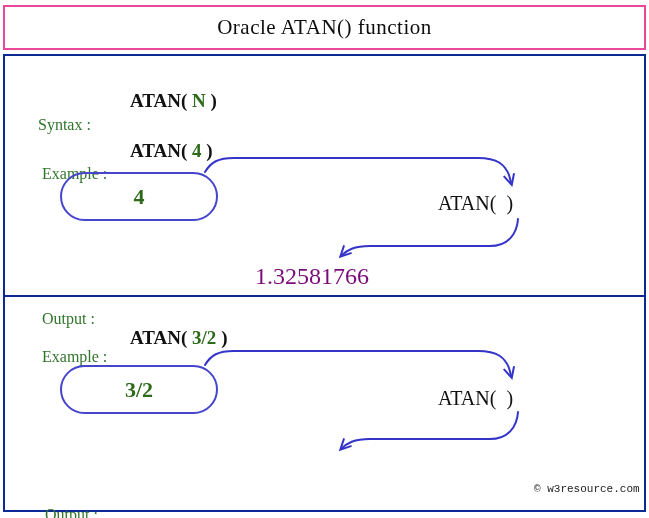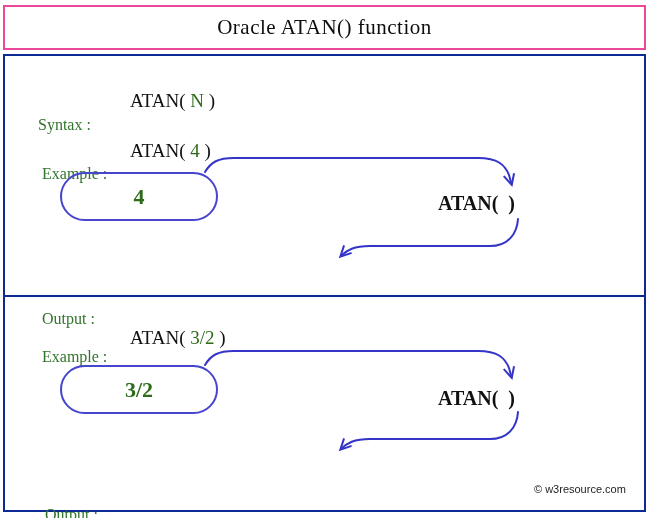--- a/index.html
+++ b/index.html
@@ -30,48 +30,48 @@
     border: 2px solid #0b2a93;
   }
   .separator {
     position: absolute;
     left: 4px; top: 295px;
     width: 641px; height: 0;
     border-top: 2px solid #0b2a93;
   }
   .abs { position: absolute; white-space: nowrap; }
   .label-green { color: #31752c; font-size: 16px; margin-top: 40px; }
-  .code { color: #111111; font-weight: normal; }
+  .code { color: #111111; font-weight: bold; }
   .code .arg { color: #2d6b1a; }
   .syntax-code { left: 130px; top: 90px; font-size: 19px; }
   .call-code { font-size: 19px; }
   .pill {
     position: absolute;
     width: 154px; height: 45px;
     border: 2px solid #4545cd;
     border-radius: 26px;
     display: flex; align-items: center; justify-content: center;
   }
   .pill-value {
     color: #2d6b1a;
     font-weight: bold;
     font-size: 22px;
   }
   .fn-call {
-    font-weight: bold;
+    font-weight: normal;
     font-size: 20px;
     color: #111111;
     white-space: pre;
   }
   .output-value {
     color: #7a0c7a;
     font-size: 24px;
   }
   .copyright {
-    font-family: Liberation Sans, sans-serif;
+    font-family: Liberation Mono, monospace;
     font-size: 11px;
     color: #222222;
     text-align: right;
   }
   .arrows-layer {
     position: absolute;
     left: 0; top: 0;
     width: 649px; height: 518px;
     pointer-events: none;
   }
@@ -95,20 +95,21 @@
   <span class="abs label-green" style="left:42px; top:125px;">Example :</span>
   <span class="abs code call-code" style="left:130px; top:140px;"><span>ATAN( </span><span class="arg">4</span><span> )</span></span>
 
   <div class="pill" style="left:60px; top:172px;">
     <span class="pill-value">4</span>
   </div>
 
   <span class="abs fn-call" style="left:438px; top:192px;">ATAN(  )</span>
 
   <span class="abs label-green" style="left:42px; top:270px;">Output :</span>
+  <span class="abs output-value" style="left:255px; top:263px;">1.32581766</span>
 
   <span class="abs label-green" style="left:42px; top:308px;">Example :</span>
   <span class="abs code call-code" style="left:130px; top:327px;"><span>ATAN( </span><span class="arg">3/2</span><span> )</span></span>
 
   <div class="pill" style="left:60px; top:365px;">
     <span class="pill-value">3/2</span>
   </div>
 
   <span class="abs fn-call" style="left:438px; top:387px;">ATAN(  )</span>
 

